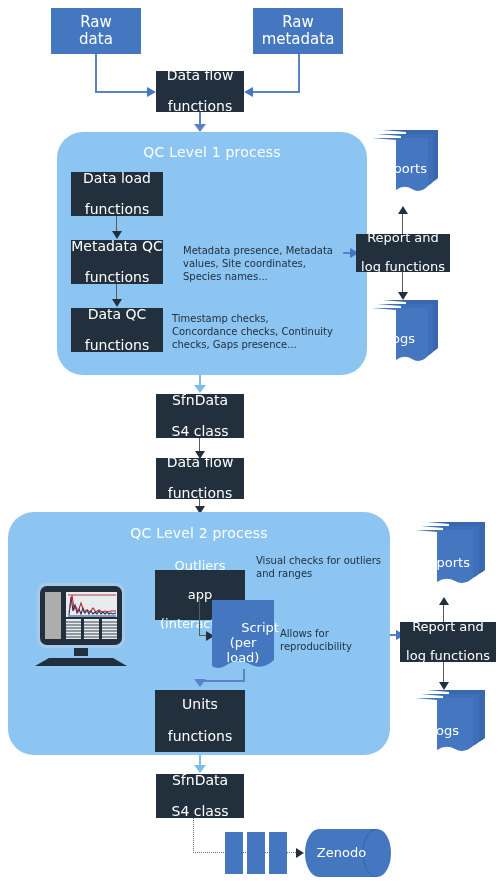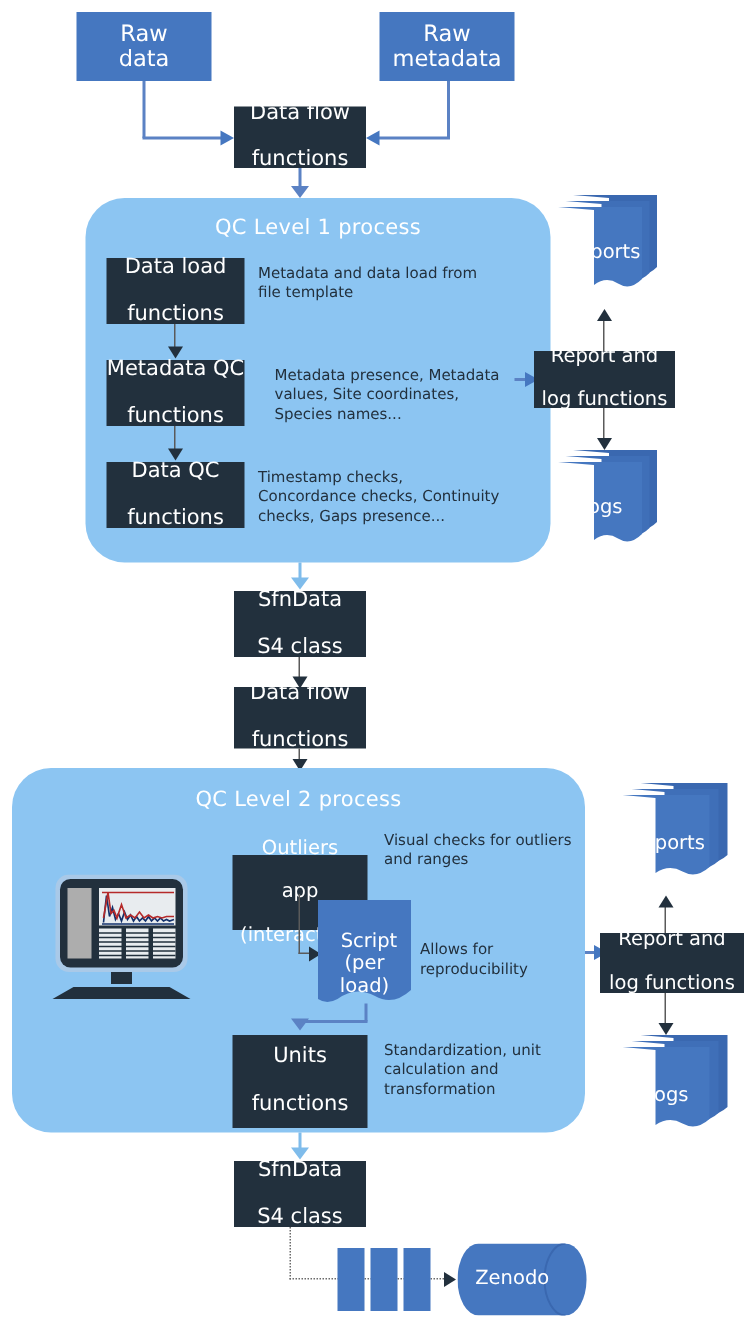--- a/index.html
+++ b/index.html
@@ -106,21 +106,20 @@
   <div class="abs panel" style="left:57px;top:132px;width:310px;height:243px;">
     <div class="panel-title" style="top:12px;">QC Level 1 process</div>
   </div>
 
   <div class="abs navy" style="left:71px;top:172px;width:92px;height:44px;">
     <span>
       <span>Data load</span><br>
       <span>functions</span>
     </span>
   </div>
-  <div class="desc abs" style="left:172px;top:177px;width:160px;">Metadata and data load from file template</div>
 
   <div class="ln-g" style="left:116px;top:216px;width:1.4px;height:17px;"></div>
   <div class="arw arw-d-navy" style="left:112px;top:231px;"></div>
 
   <div class="abs navy" style="left:71px;top:240px;width:92px;height:44px;">
     <span>
       <span>Metadata QC</span><br>
       <span>functions</span>
     </span>
   </div>
@@ -236,36 +235,35 @@
   <div class="desc abs" style="left:256px;top:555px;width:136px;">Visual checks for outliers and ranges</div>
 
   <div class="ln-g" style="left:199px;top:596px;width:1.4px;height:40px;"></div>
   <div class="ln-g" style="left:199px;top:635px;width:9px;height:1.4px;"></div>
   <div class="arw arw-r-navy" style="left:206px;top:631px;"></div>
 
   <div class="docstack" style="left:212px;top:600px;width:62px;height:72px;">
     <svg width="62" height="72" viewBox="0 0 62 72">
       <path d="M0 0 H62 V60 Q50 71 38 64 Q25 57 13 66 Q6 70 0 66 Z" fill="#4577C0"></path>
     </svg>
-    <div class="doclabel" style="top:20px;left:3px;font-size:13px;">Script</div>
+    <div class="doclabel" style="top:20px;left:17px;font-size:13px;">Script</div>
     <div class="doclabel" style="top:35px;left:0;font-size:13px;">(per load)</div>
   </div>
   <div class="desc abs" style="left:280px;top:628px;width:100px;">Allows for reproducibility</div>
 
   <div class="ln" style="left:243px;top:669px;width:1.5px;height:12px;background:#5B82C4;"></div>
   <div class="ln" style="left:199px;top:680px;width:46px;height:1.5px;background:#5B82C4;"></div>
   <div class="arw arw-d-blue" style="left:194px;top:679px;"></div>
 
   <div class="abs navy" style="left:155px;top:690px;width:90px;height:62px;">
     <span>
       <span>Units</span><br>
       <span>functions</span>
     </span>
   </div>
-  <div class="desc abs" style="left:256px;top:695px;width:128px;">Standardization, unit calculation and transformation</div>
 
   <div class="ln" style="left:390px;top:634px;width:9px;height:1.5px;"></div>
   <div class="arw arw-r-blue" style="left:396px;top:629.5px;"></div>
 
   <div class="docstack" style="left:415px;top:522px;width:76px;height:66px;">
     <svg width="76" height="66" viewBox="0 0 76 66">
       <path d="M12 0 H70 V48 Q61 56 52 51 Q43 46 34 52 V2 Z" fill="#3A68B0"></path>
       <path d="M6 4 H64 V52 Q55 60 46 55 Q37 50 28 56 V6 Z" fill="#3F6FB8"></path>
       <path d="M0 8 H58 V56 Q49 64 40 59 Q31 54 22 60 V10 Z" fill="#4577C0"></path>
     </svg>

